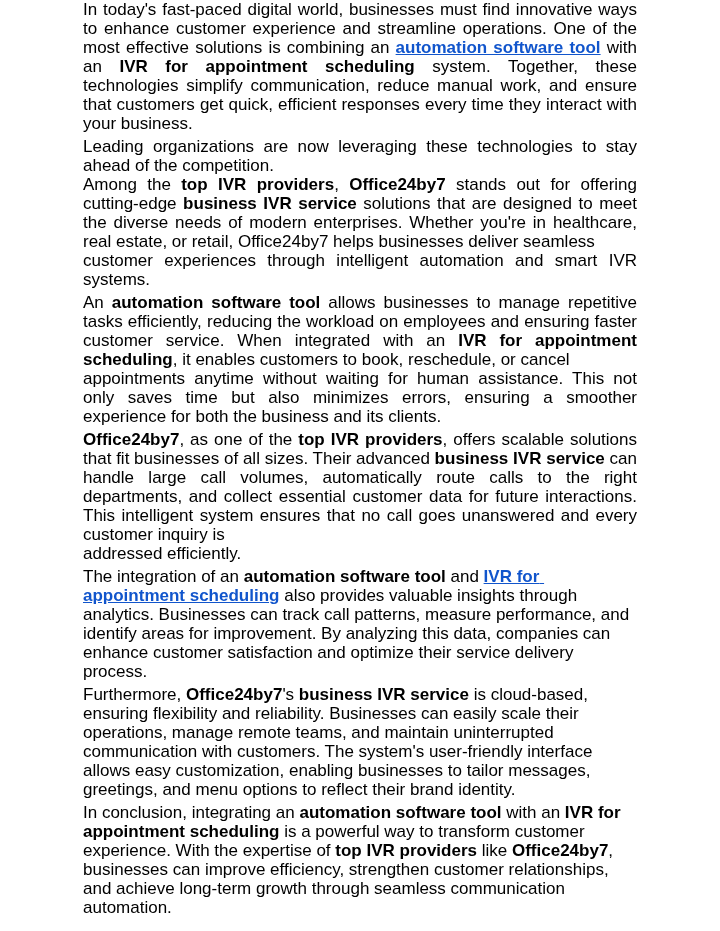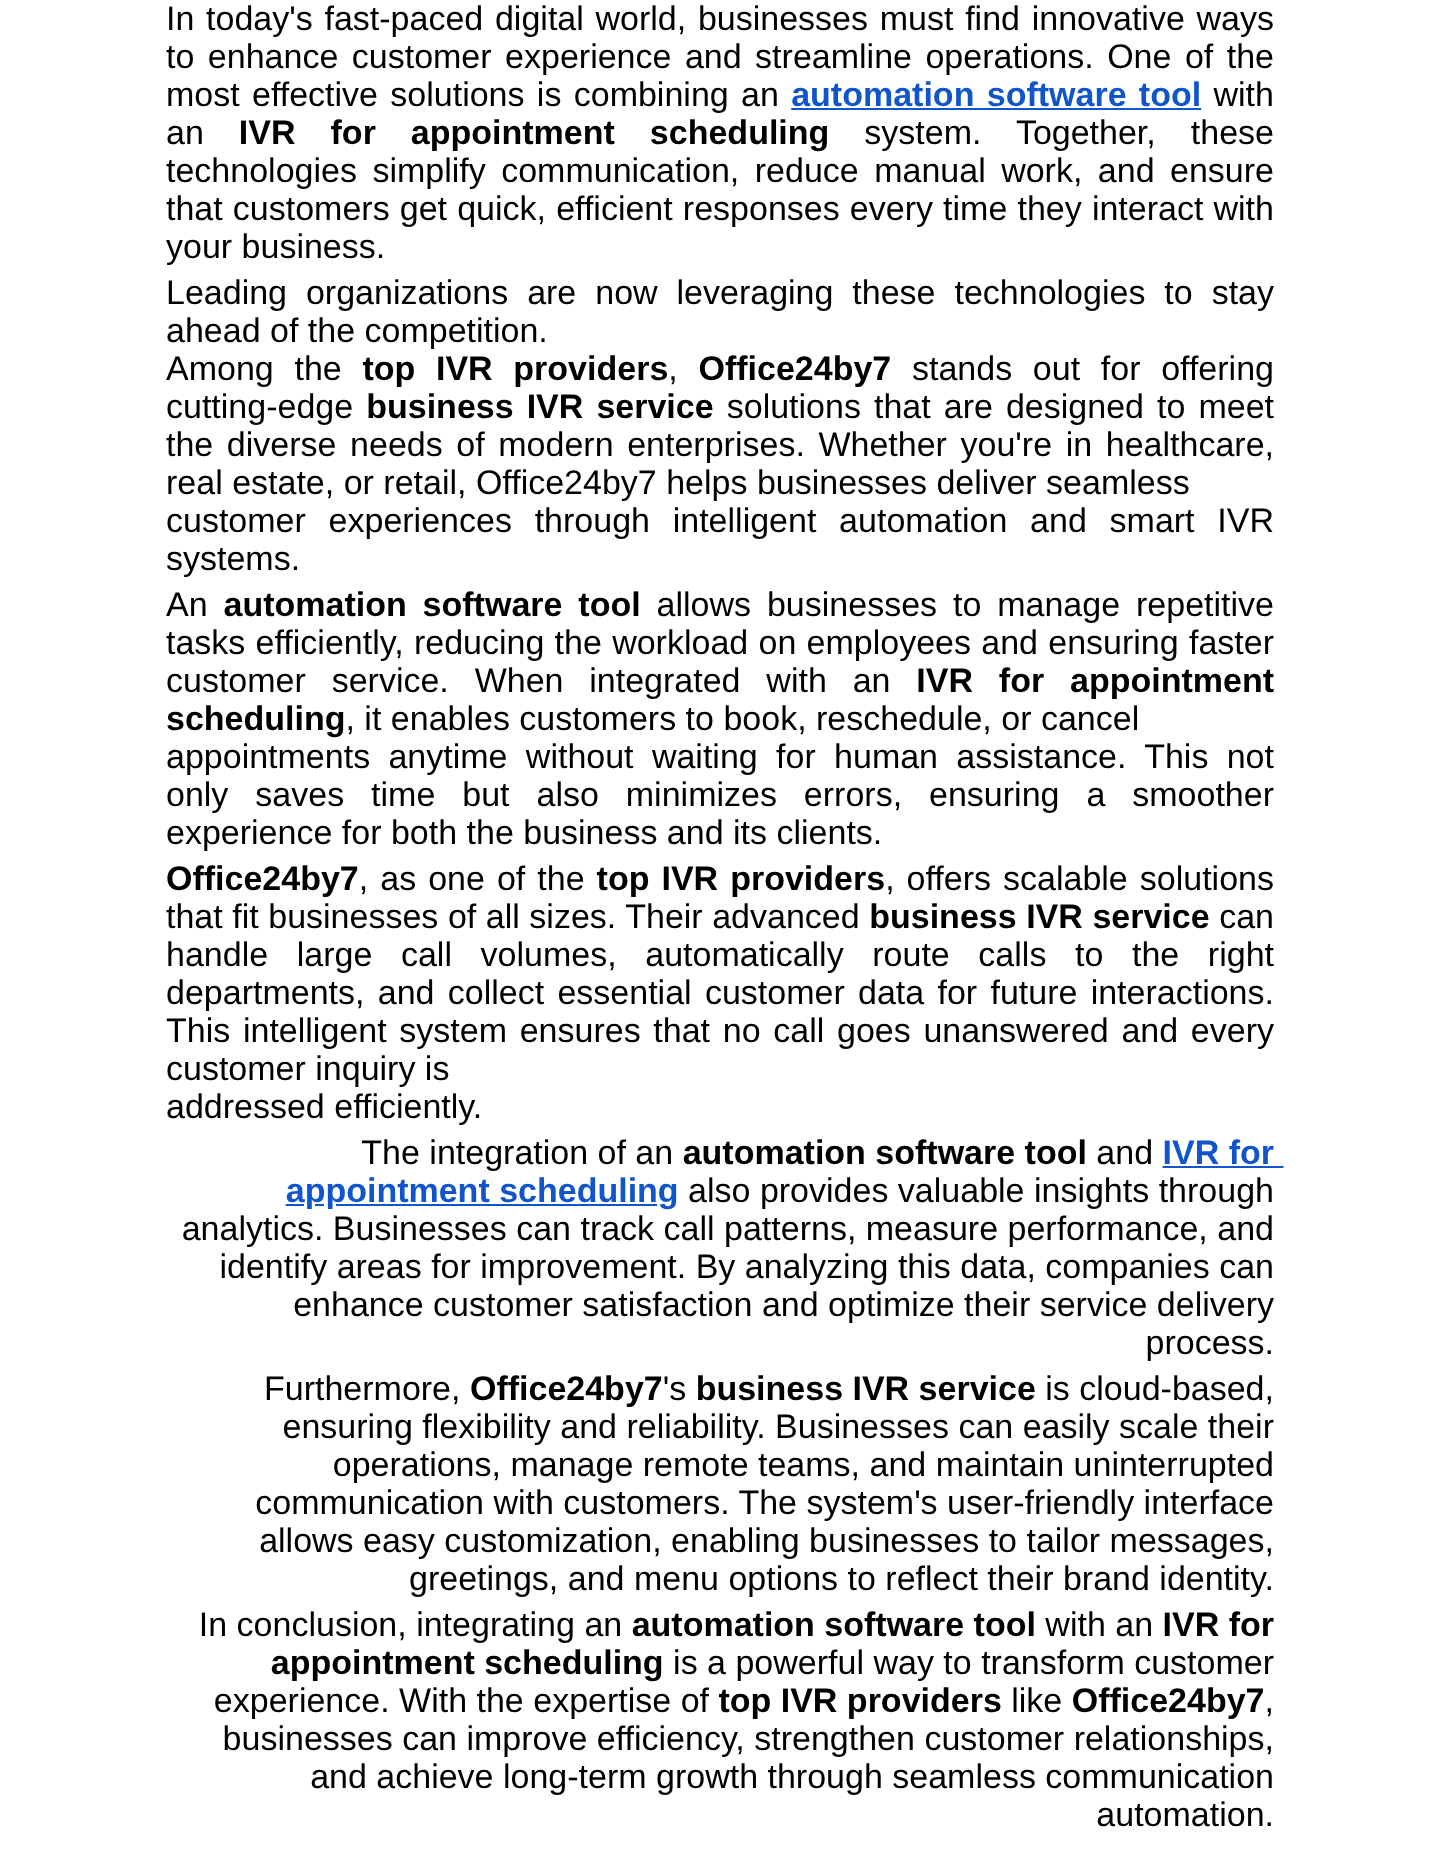--- a/index.html
+++ b/index.html
@@ -30,21 +30,21 @@
     color: #000000;
   }
   p.para {
     font-size: 17px;
     line-height: 19px;
     margin: 0 0 4px 0;
     white-space: pre-wrap;
     color: #000000;
   }
   p.justify { text-align: justify; }
-  p.left { text-align: right; }
+  p.left { text-align: left; }
   .b { font-weight: bold; }
   .n { font-weight: normal; }
   a.doc-link {
     color: #1155cc;
     font-weight: bold;
     text-decoration: underline;
     cursor: pointer;
   }
 </style>
 </head>

